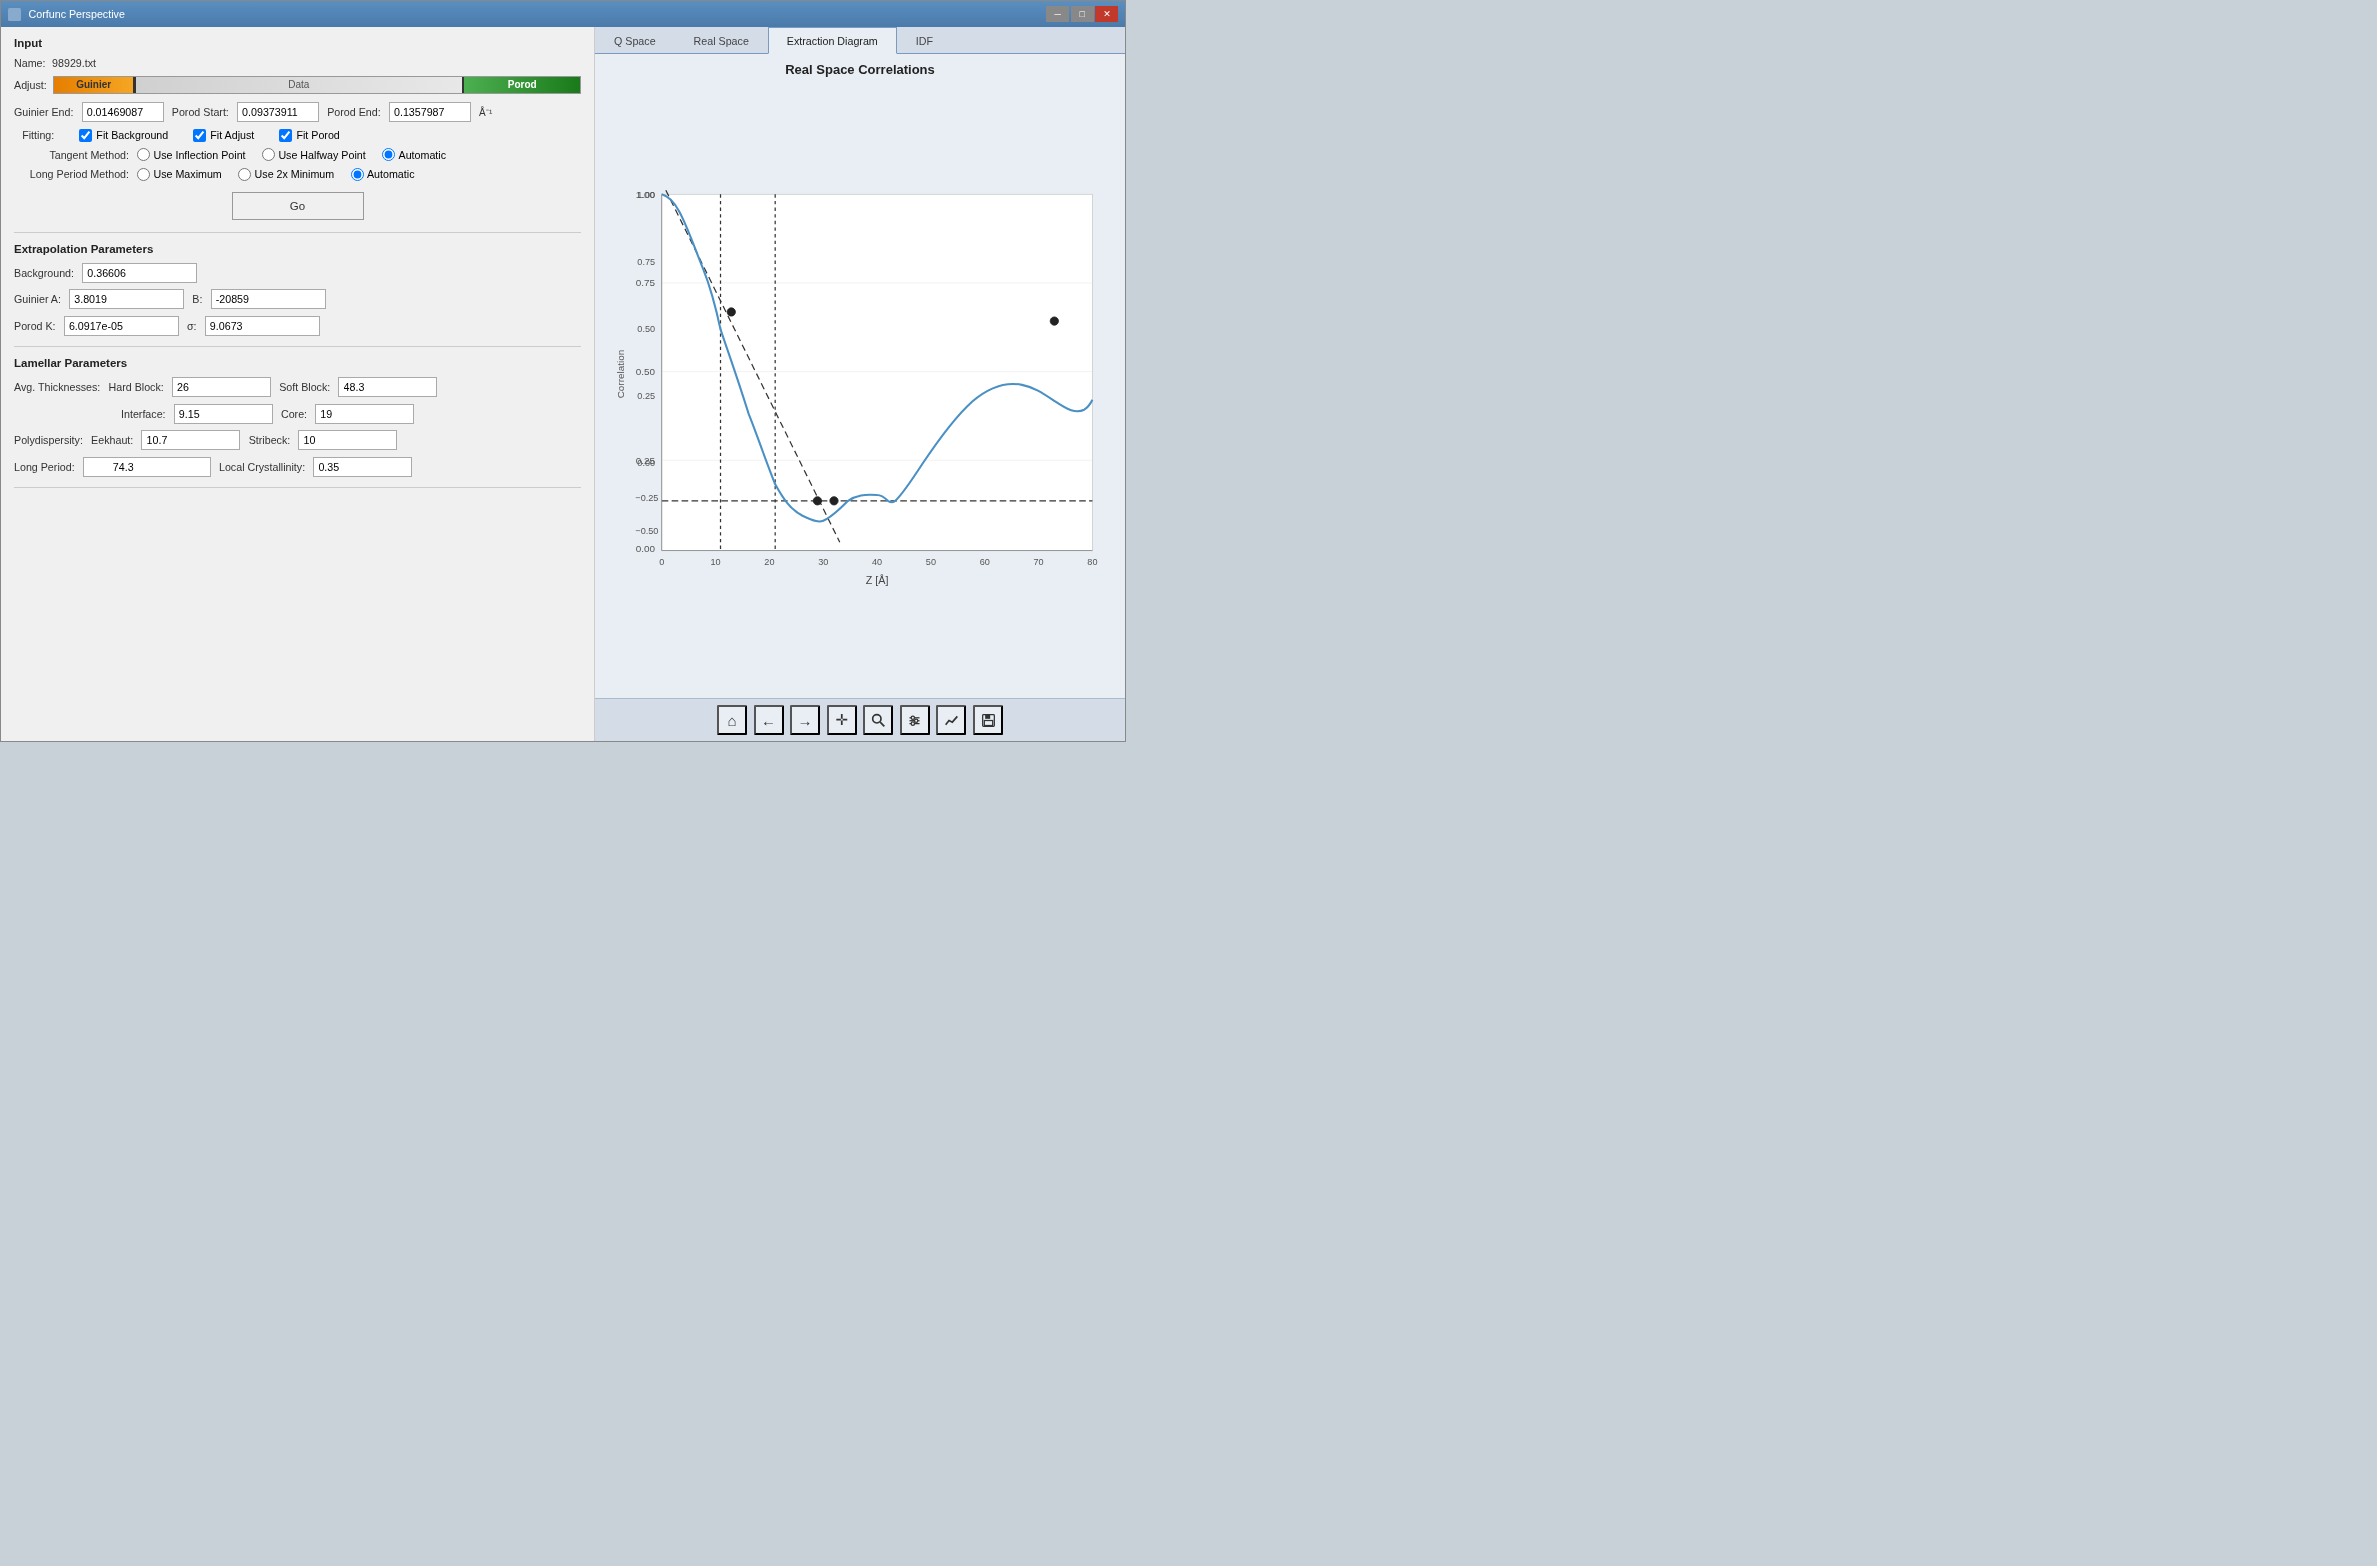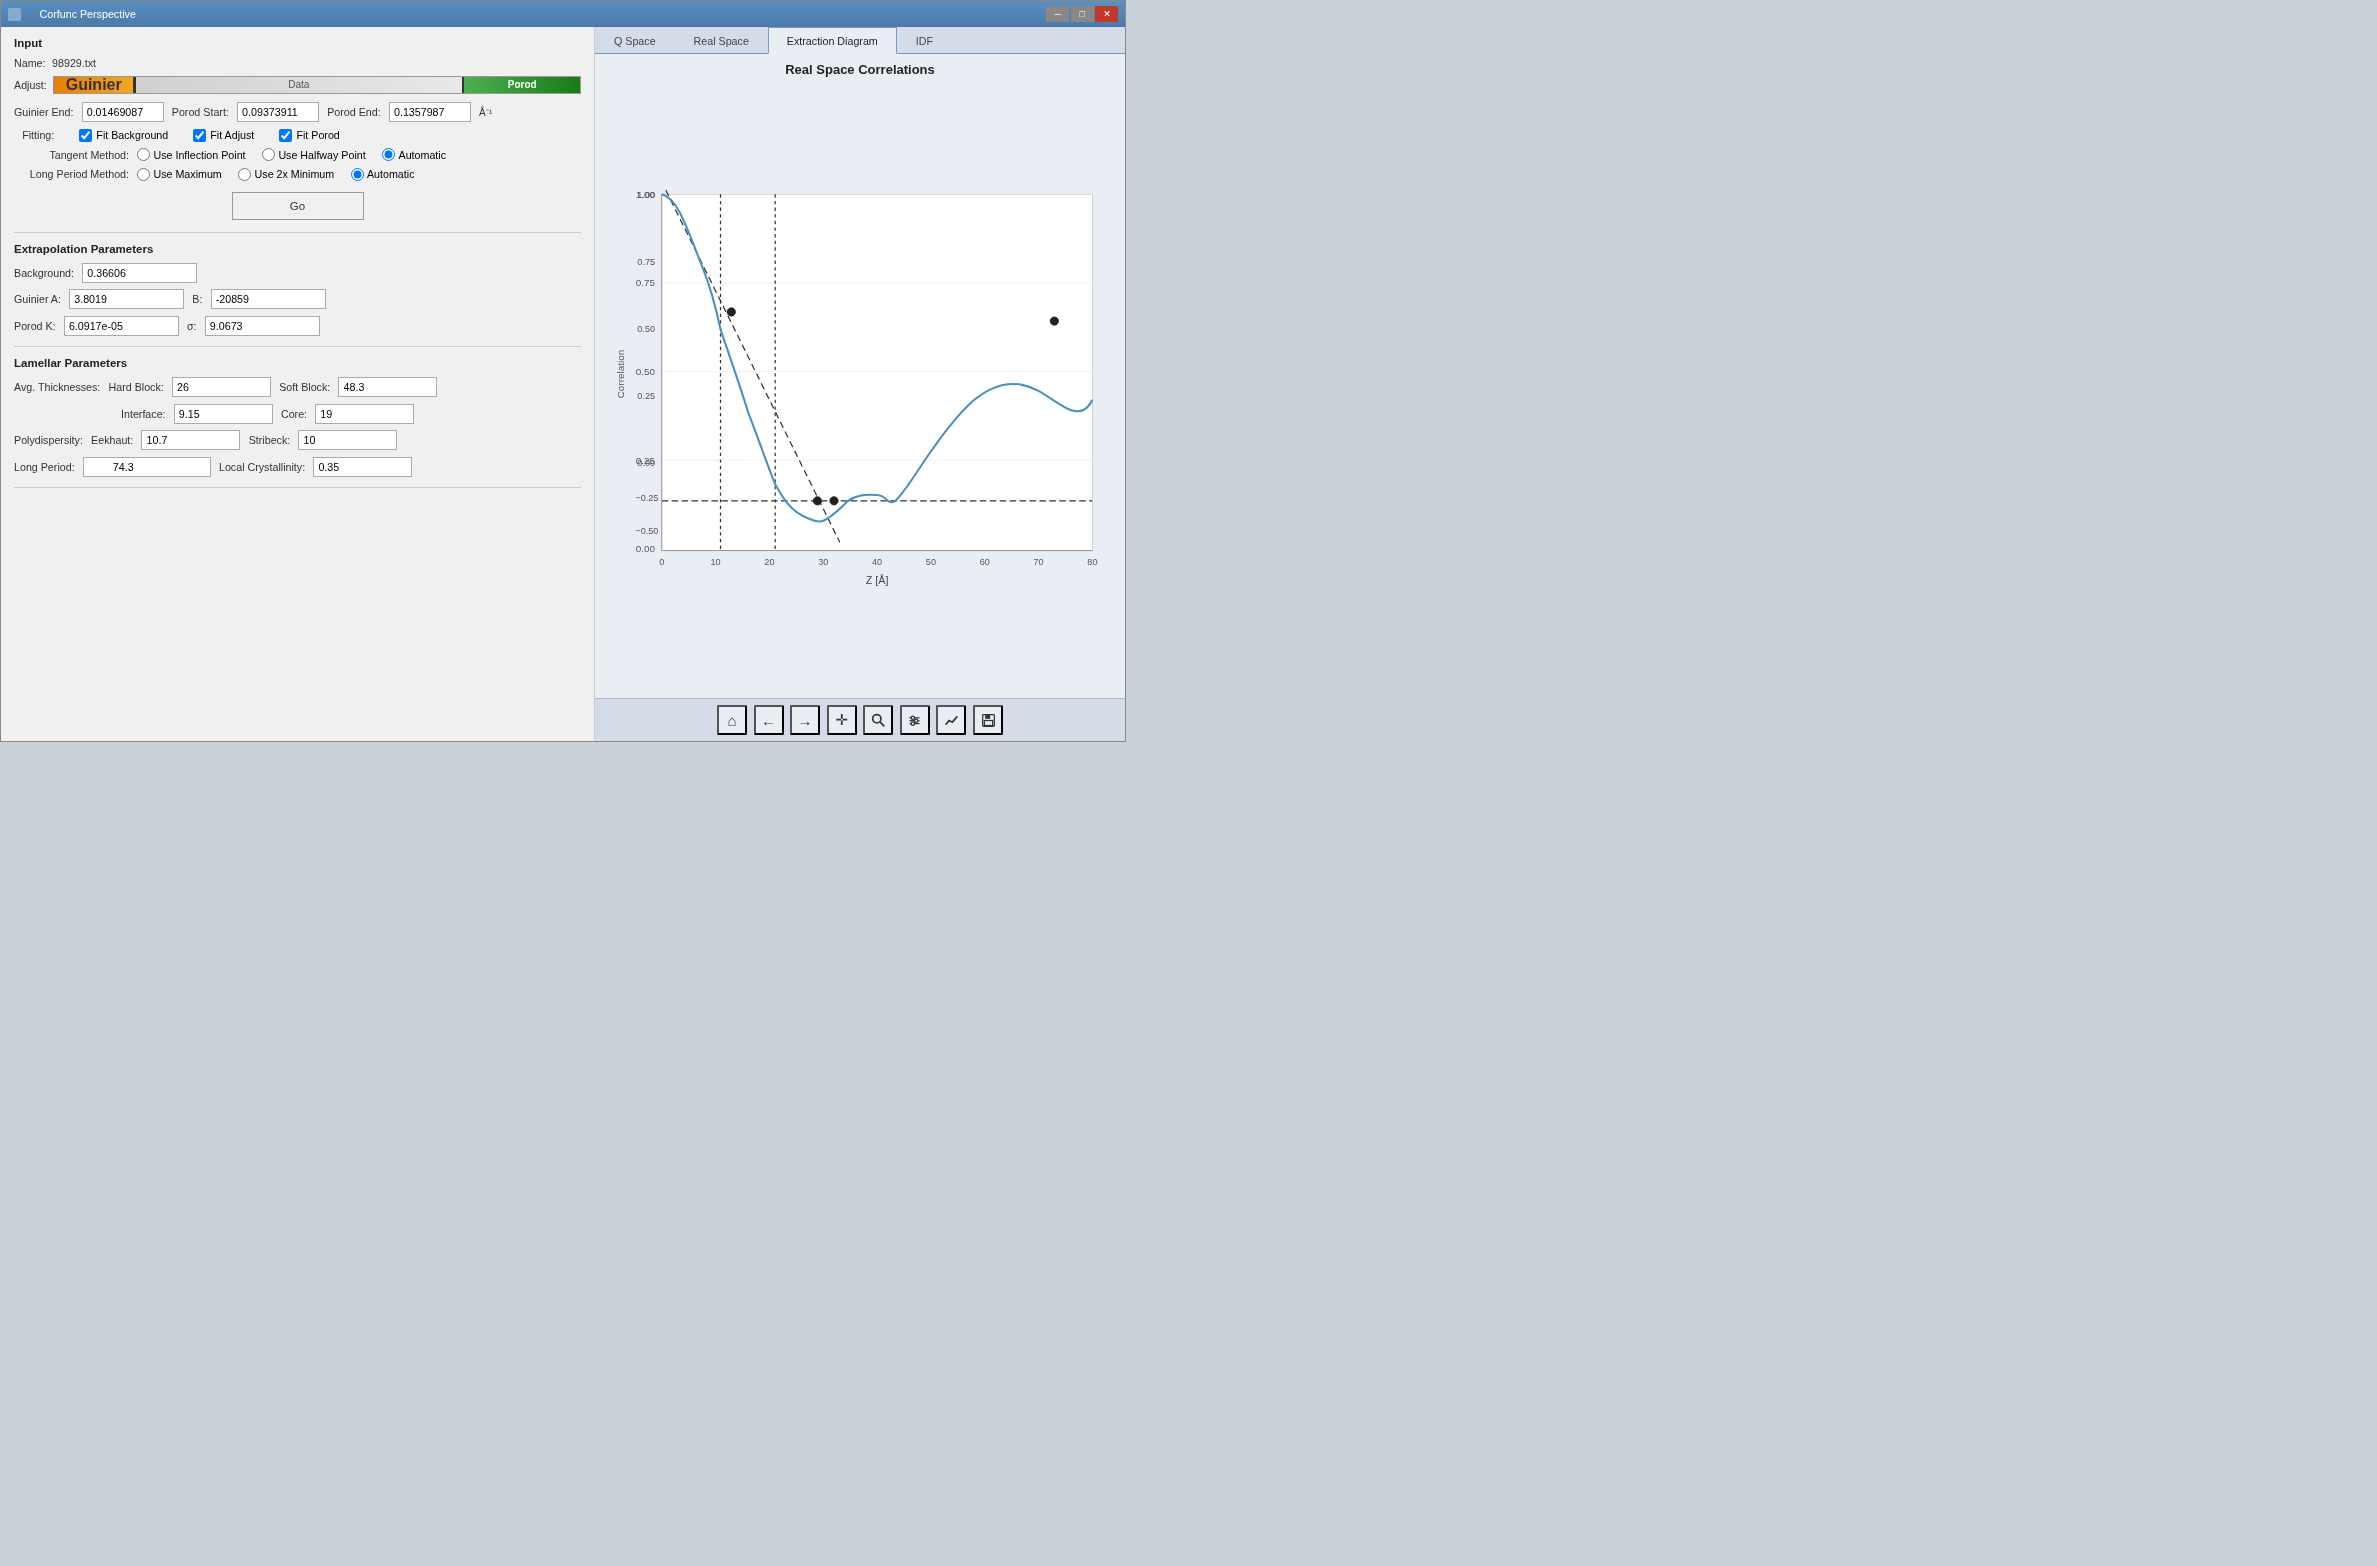--- a/index.html
+++ b/index.html
@@ -25,21 +25,21 @@
       padding: 3.3px 6.6px;
       display: flex;
       align-items: center;
       justify-content: space-between;
       height: 26px;
       flex-shrink: 0;
     }
     .title-bar-left {
       display: flex;
       align-items: center;
-      gap: 19px;
+      gap: 8px;
     }
     .title-bar-icon {
       width: 13px;
       height: 13px;
       background: #88aacc;
       border-radius: 1.6px;
     }
     .title-bar-title {
       font-size: 10.7px;
       font-weight: normal;
@@ -110,21 +110,21 @@
       display: flex;
       position: relative;
       cursor: pointer;
     }
     .gradient-guinier {
       width: 15%;
       background: linear-gradient(to right, #e67e00, #f5a623);
       display: flex;
       align-items: center;
       justify-content: center;
-      font-size: 16px;
+      font-size: 10px;
       font-weight: bold;
       color: #333;
     }
     .gradient-data {
       flex: 1;
       background: linear-gradient(to right, #d0d0d0, #e8e8e8);
       display: flex;
       align-items: center;
       justify-content: center;
       font-size: 10px;

